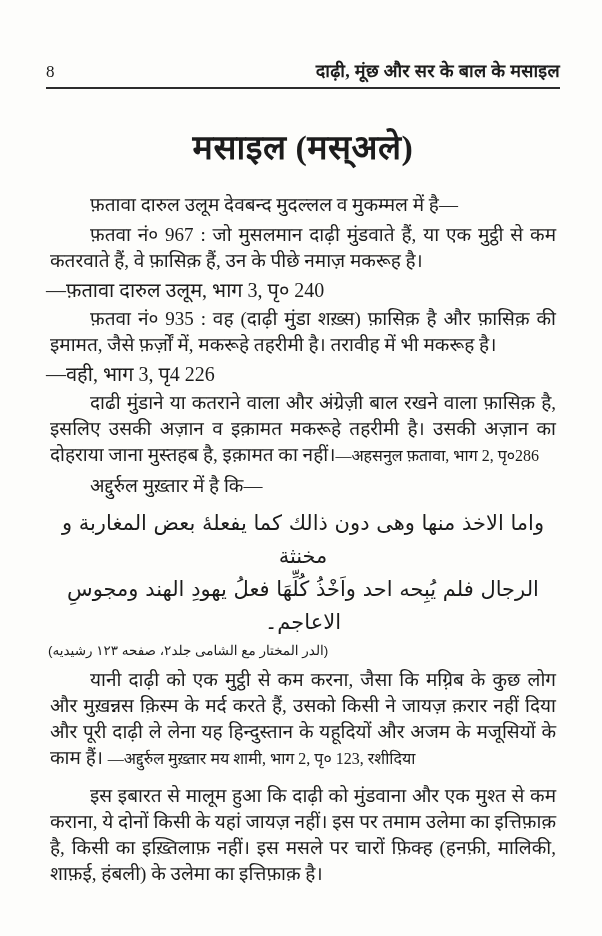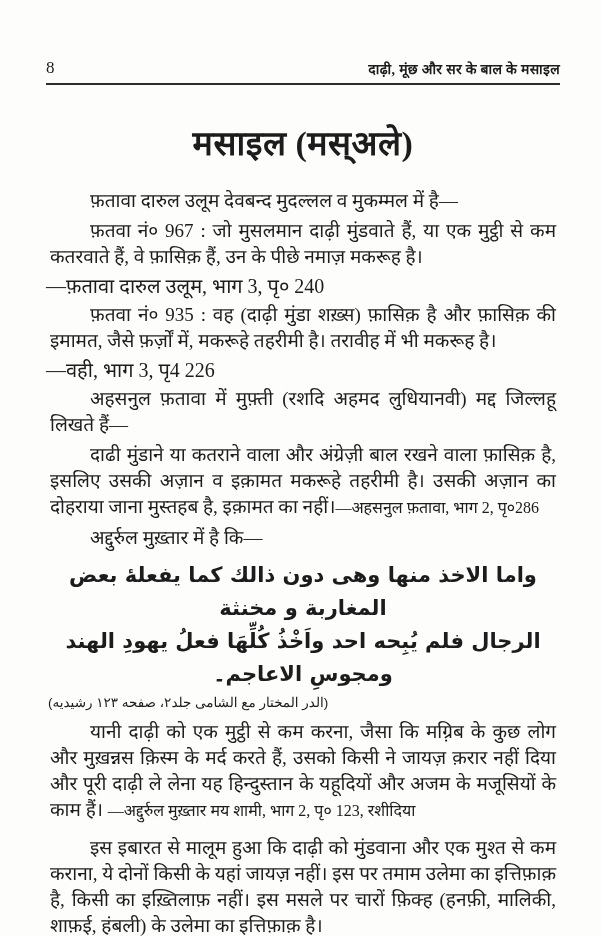--- a/index.html
+++ b/index.html
@@ -15,21 +15,21 @@
     width:602px;height:936px;
     padding:58px 42px 30px 46px;
   }
   
   .running-head{
     display:flex;justify-content:space-between;align-items:flex-end;
     border-bottom:2.5px solid #2c2c2c;
     padding-bottom:5px;
   }
   .page-num{font-size:17px;font-weight:400;}
-  .head-title{font-size:14px;font-weight:700;letter-spacing:.3px;}
+  .head-title{font-size:18px;font-weight:700;letter-spacing:.3px;}
   
   .main-title{
     text-align:center;
     font-size:34px;
     font-weight:700;
     margin:34px 0 23px 0;
     letter-spacing:.5px;
   }
   
   .para{
@@ -48,21 +48,21 @@
   .cite-inline{
     font-size:16px;
     white-space:nowrap;
   }
   
   .arabic{
     direction:rtl;
     text-align:center;
     font-size:21px;
     line-height:33px;
-    font-weight:700;
+    font-weight:400;
     margin:8px 4px 2px 4px;
     font-family:"DejaVu Sans","Liberation Serif",serif;
   }
   .arabic-cite{
     direction:rtl;
     text-align:left;
     font-size:13.5px;
     line-height:20px;
     margin:0 0 6px 2px;
     font-family:Liberation Sans, sans-serif;
@@ -82,21 +82,20 @@
   <h1 class="main-title">मसाइल (मस्अले)</h1>
 
   <p class="para">फ़तावा दारुल उलूम देवबन्द मुदल्लल व मुकम्मल में है—</p>
 
   <p class="para">फ़तवा नं० 967 : जो मुसलमान दाढ़ी मुंडवाते हैं, या एक मुट्ठी से कम कतरवाते हैं, वे फ़ासिक़ हैं, उन के पीछे नमाज़ मकरूह है।</p>
   <div class="cite">—फ़तावा दारुल उलूम, भाग 3, पृ० 240</div>
 
   <p class="para">फ़तवा नं० 935 : वह (दाढ़ी मुंडा शख़्स) फ़ासिक़ है और फ़ासिक़ की इमामत, जैसे फ़र्ज़ों में, मकरूहे तहरीमी है। तरावीह में भी मकरूह है।</p>
   <div class="cite">—वही, भाग 3, पृ4 226</div>
 
-  <p class="para">अहसनुल फ़तावा में मुफ़्ती (रशदि अहमद लुधियानवी) मद्द जिल्लहू लिखते हैं—</p>
 
   <p class="para"><span>दाढी मुंडाने या कतराने वाला और अंग्रेज़ी बाल रखने वाला फ़ासिक़ है, इसलिए उसकी अज़ान व इक़ामत मकरूहे तहरीमी है। उसकी अज़ान का दोहराया जाना मुस्तहब है, इक़ामत का नहीं।</span><span class="cite-inline">—अहसनुल फ़तावा, भाग 2, पृ०286</span></p>
 
   <p class="para">अद्दुर्रुल मुख़्तार में है कि—</p>
 
   <div class="arabic">
     <div>واما الاخذ منها وهى دون ذالك كما يفعلهٔ بعض المغاربة و مخنثة</div>
     <div>الرجال فلم يُبِحه احد واَخْذُ كُلِّهَا فعلُ يهودِ الهند ومجوسِ الاعاجم۔</div>
   </div>
   <div class="arabic-cite">(الدر المختار مع الشامى جلد۲، صفحه ۱۲۳ رشيديه)</div>

